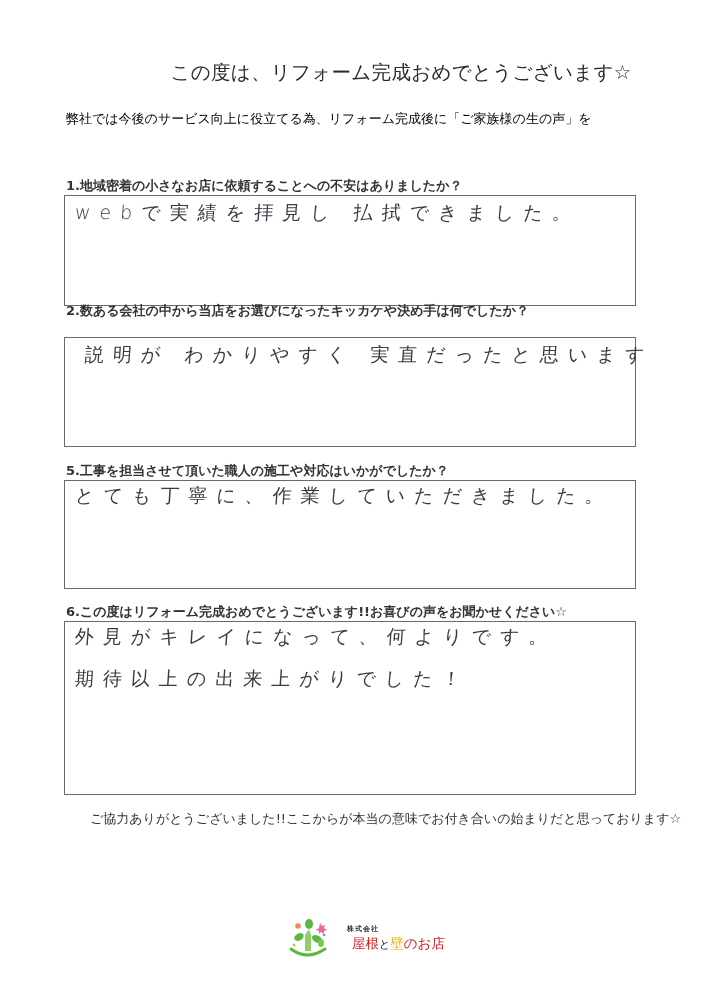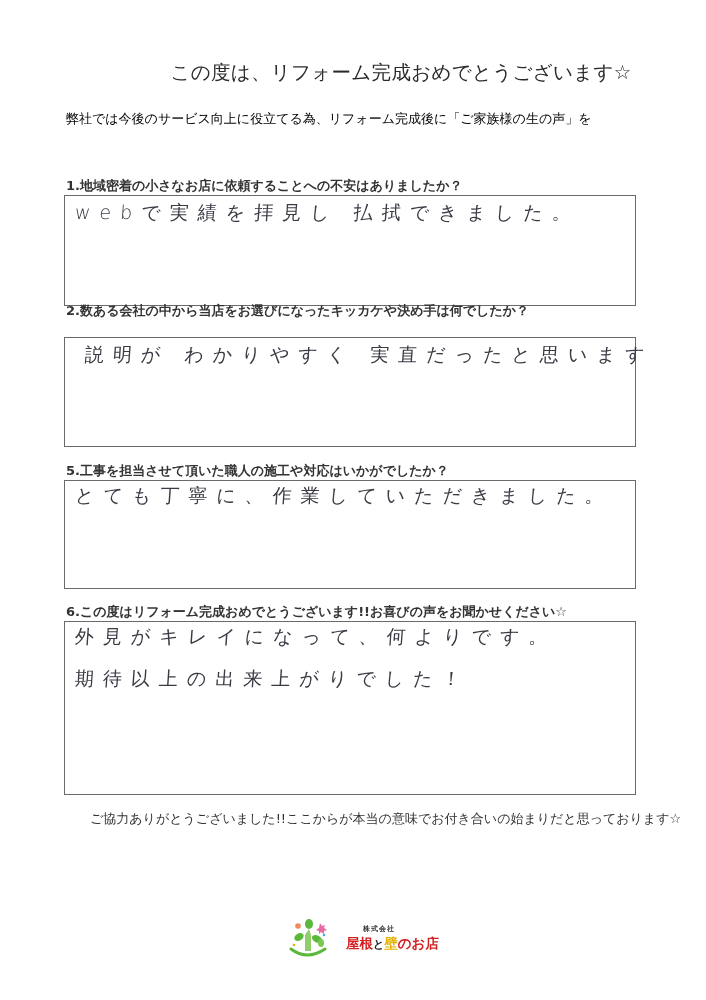--- a/index.html
+++ b/index.html
@@ -17,22 +17,22 @@
       position:absolute; left:64px; width:572px; border:1.5px solid #6a6a6a; box-sizing:border-box;
       background:#fff;
     }
     .hand {
       position:absolute; font-family:"DejaVu Sans", sans-serif; font-weight:300;
       font-size:19px; color:#3a3a44; letter-spacing:9px; white-space:nowrap;
       transform:skewX(-4deg);
     }
     .closing { position:absolute; left:66px; top:808px; font-size:13px; line-height:21.5px; color:#333;margin-left:24px; }
     .logo { position:absolute; left:287px; top:915px; width:130px; height:48px; }
-    .logo-small { position:absolute; left:76px; top:9px; font-size:7px; color:#333; font-weight:bold; letter-spacing:1px; }
-    .logo-name { position:absolute; left:59px; top:20px; font-size:13.5px; font-weight:bold; color:#d42020; letter-spacing:0px; white-space:nowrap; }
+    .logo-small { position:absolute; left:60px; top:9px; font-size:7px; color:#333; font-weight:bold; letter-spacing:1px; }
+    .logo-name { position:absolute; left:65px; top:20px; font-size:13.5px; font-weight:normal; color:#d42020; letter-spacing:0px; white-space:nowrap; }
     .logo-name .k { color:#222; font-size:11px; }
     .logo-name .y { color:#e3b300; }
   </style>
 </head>
 <body>
 
 <div class="title">この度は、リフォーム完成おめでとうございます☆</div>
 
 <div class="intro">
   <div>弊社では今後のサービス向上に役立てる為、リフォーム完成後に「ご家族様の生の声」を</div>

